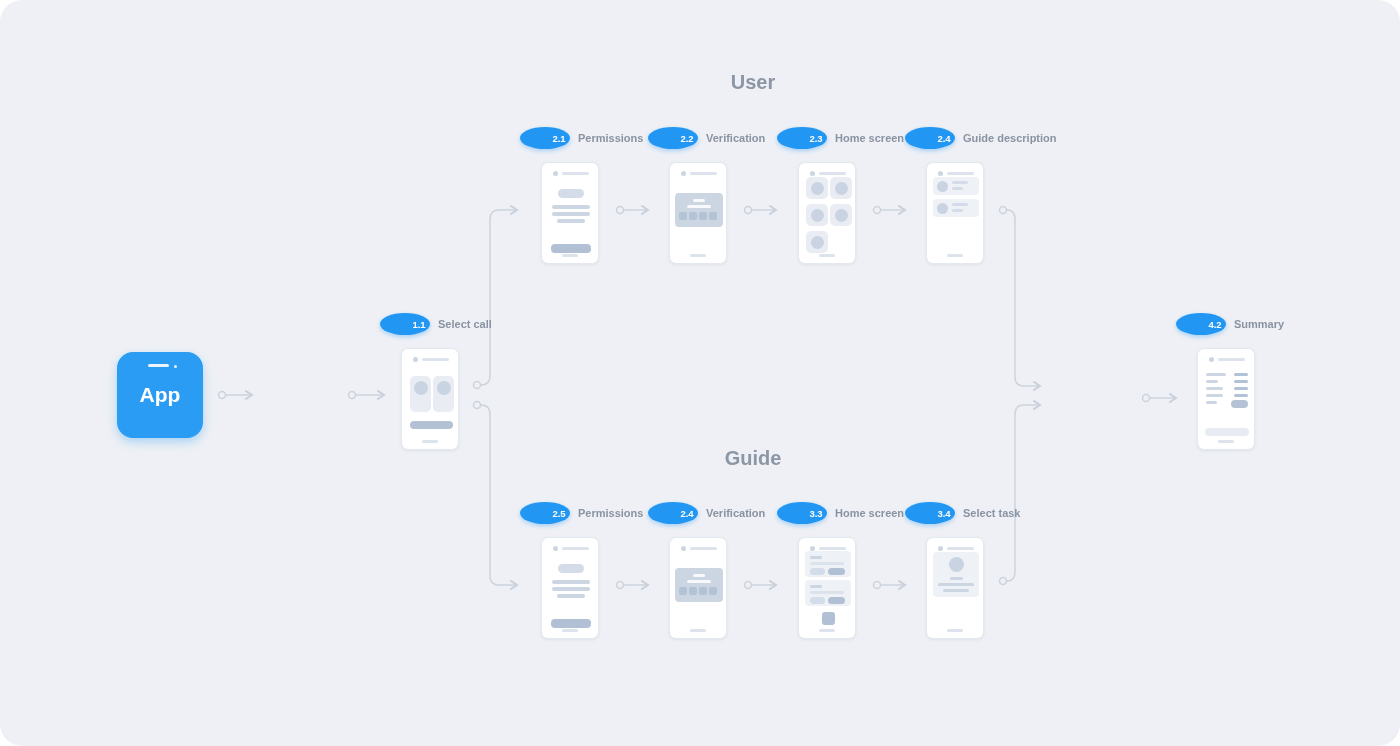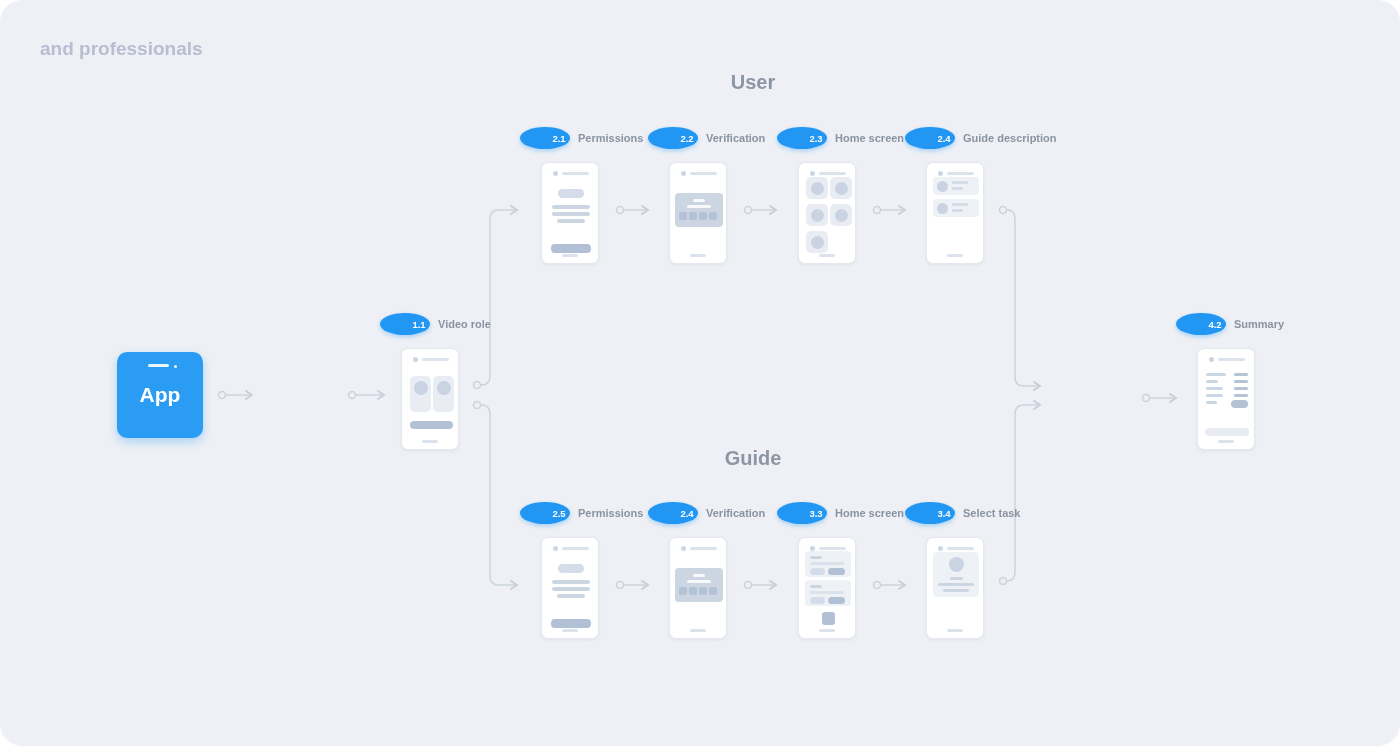--- a/index.html
+++ b/index.html
@@ -20,34 +20,33 @@
   .tag-label{font-size:11px;font-weight:bold;color:var(--label,#8a93a2);}
 
   .phone{position:relative;width:58px;height:102px;background:#fff;border:1px solid #e4e8ef;border-radius:7px;
          box-shadow:0 1px 3px rgba(150,160,185,.18);box-sizing:border-box;}
   .phone.tall{width:59px;height:106px;}
   .st-dot{position:absolute;left:11px;top:8px;width:5px;height:5px;border-radius:50%;background:#ccd5e2;}
   .st-bar{position:absolute;left:20px;top:9px;width:27px;height:3px;border-radius:2px;background:#dde3ec;}
   .hm{position:absolute;left:50%;transform:translateX(-50%);bottom:6px;width:16px;height:3px;border-radius:2px;background:#dde3ec;}
   .s{position:absolute;border-radius:2px;}
 
-  .app-box{position:absolute;left:117px;top:352px;width:86px;height:86px;border-radius:10px;
+  .app-box{position:absolute;left:117px;top:352px;width:86px;height:86px;border-radius:16px;
            background:var(--appblue,#2b9cf4);box-shadow:0 4px 10px rgba(43,156,244,.35);}
   .app-bar{position:absolute;left:31px;top:12px;width:21px;height:3px;border-radius:2px;background:rgba(255,255,255,.9);}
   .app-dot{position:absolute;left:57px;top:13px;width:3px;height:3px;border-radius:50%;background:rgba(255,255,255,.9);}
   .app-label{position:absolute;left:0;right:0;top:50%;transform:translateY(-50%);text-align:center;
              color:#fff;font-size:21px;font-weight:bold;}
 </style>
 </head>
 <body>
 
 <div class="canvas">
 
   <div class="page-title">
-    <span>and professionals</span>
   </div>
 
   <div class="section-heading" style="left:653px;top:71px">User</div>
   <div class="section-heading" style="left:653px;top:447px">Guide</div>
 
   <svg class="connectors" width="1400" height="746">
     <defs>
       <marker id="arw" markerWidth="8" markerHeight="8" refX="5" refY="3.5" orient="auto">
         <path d="M0.5 0.5 L5 3.5 L0.5 6.5" fill="none" stroke="#c9d0db" stroke-width="1.3"></path>
       </marker>
@@ -90,21 +89,21 @@
   <div class="app-box">
     <span class="app-bar"></span>
     <span class="app-dot"></span>
     <div class="app-label">App</div>
   </div>
 
 
   <div class="node" style="left:401px;top:348px">
     <div class="tag">
       <span class="badge">1.1</span>
-      <span class="tag-label">Video role</span>
+      <span class="tag-label">Select call</span>
     </div>
     <div class="phone">
       <span class="st-dot"></span>
         <span class="st-bar"></span>
       <span class="s" style="left:8px;top:27px;width:21px;height:36px;border-radius:5px;background:#e9edf3"></span>
       <span class="s" style="left:11.5px;top:32px;width:14px;height:14px;border-radius:50%;background:#c9d3e1"></span>
       <span class="s" style="left:31px;top:27px;width:21px;height:36px;border-radius:5px;background:#e9edf3"></span>
       <span class="s" style="left:34.5px;top:32px;width:14px;height:14px;border-radius:50%;background:#c9d3e1"></span>
       <span class="s" style="left:8px;top:72px;width:43px;height:8px;border-radius:4px;background:#b3c1d5"></span>
       <span class="hm"></span>

